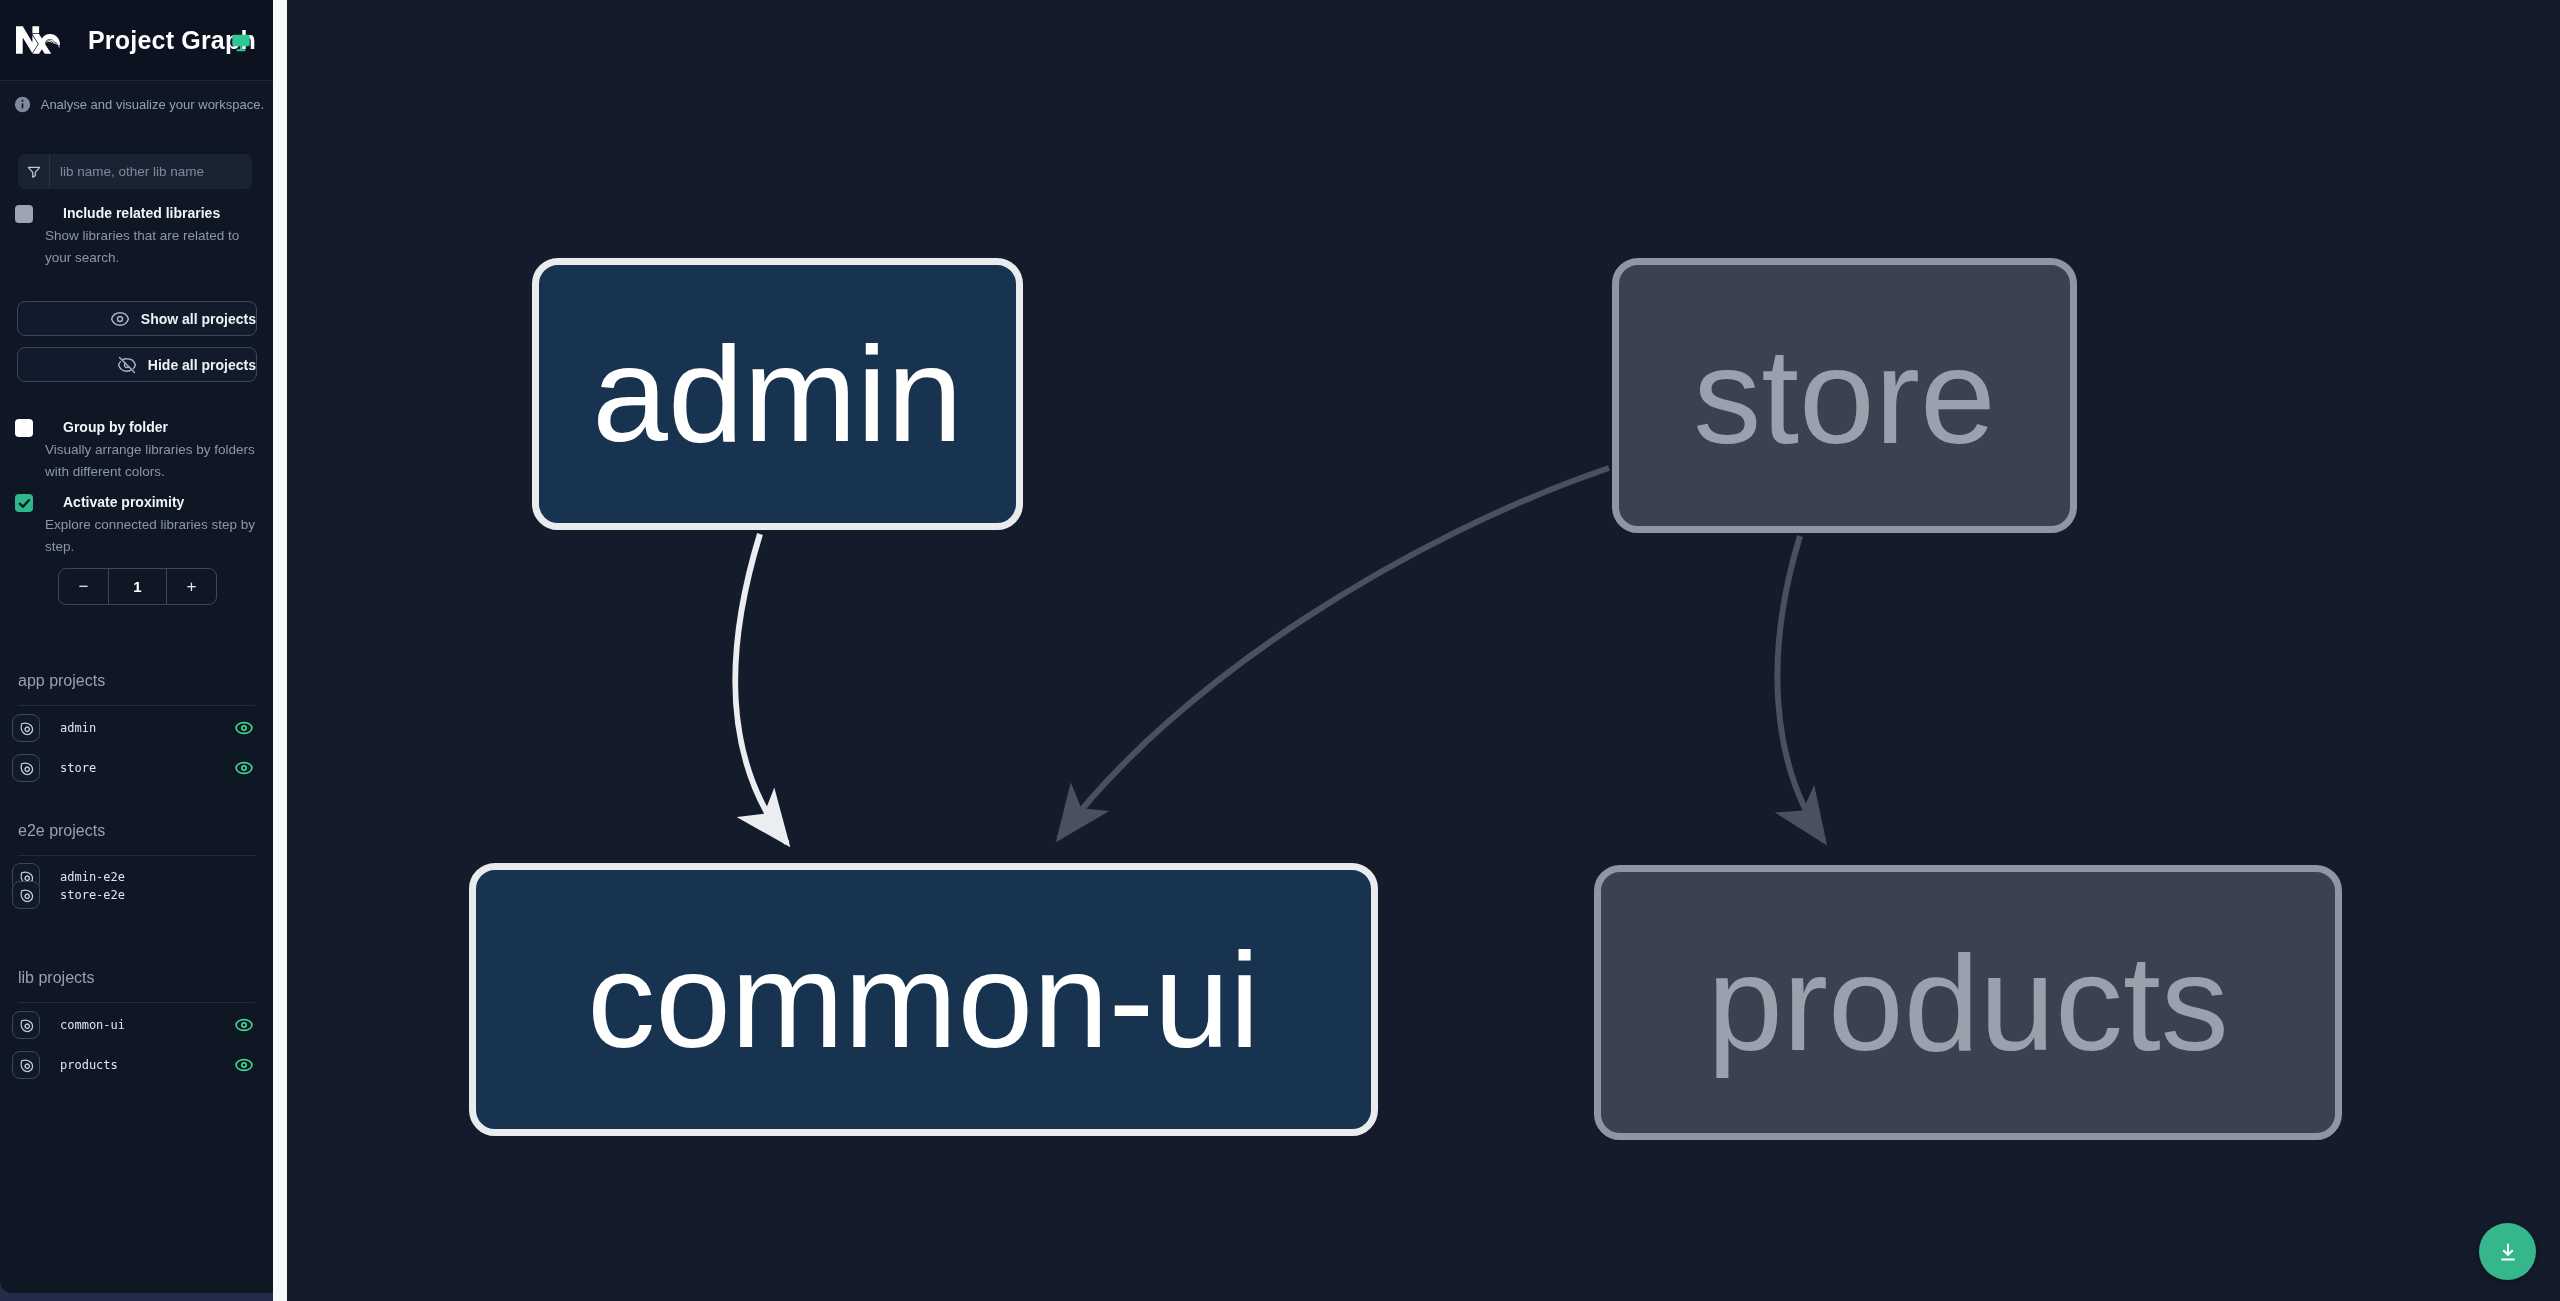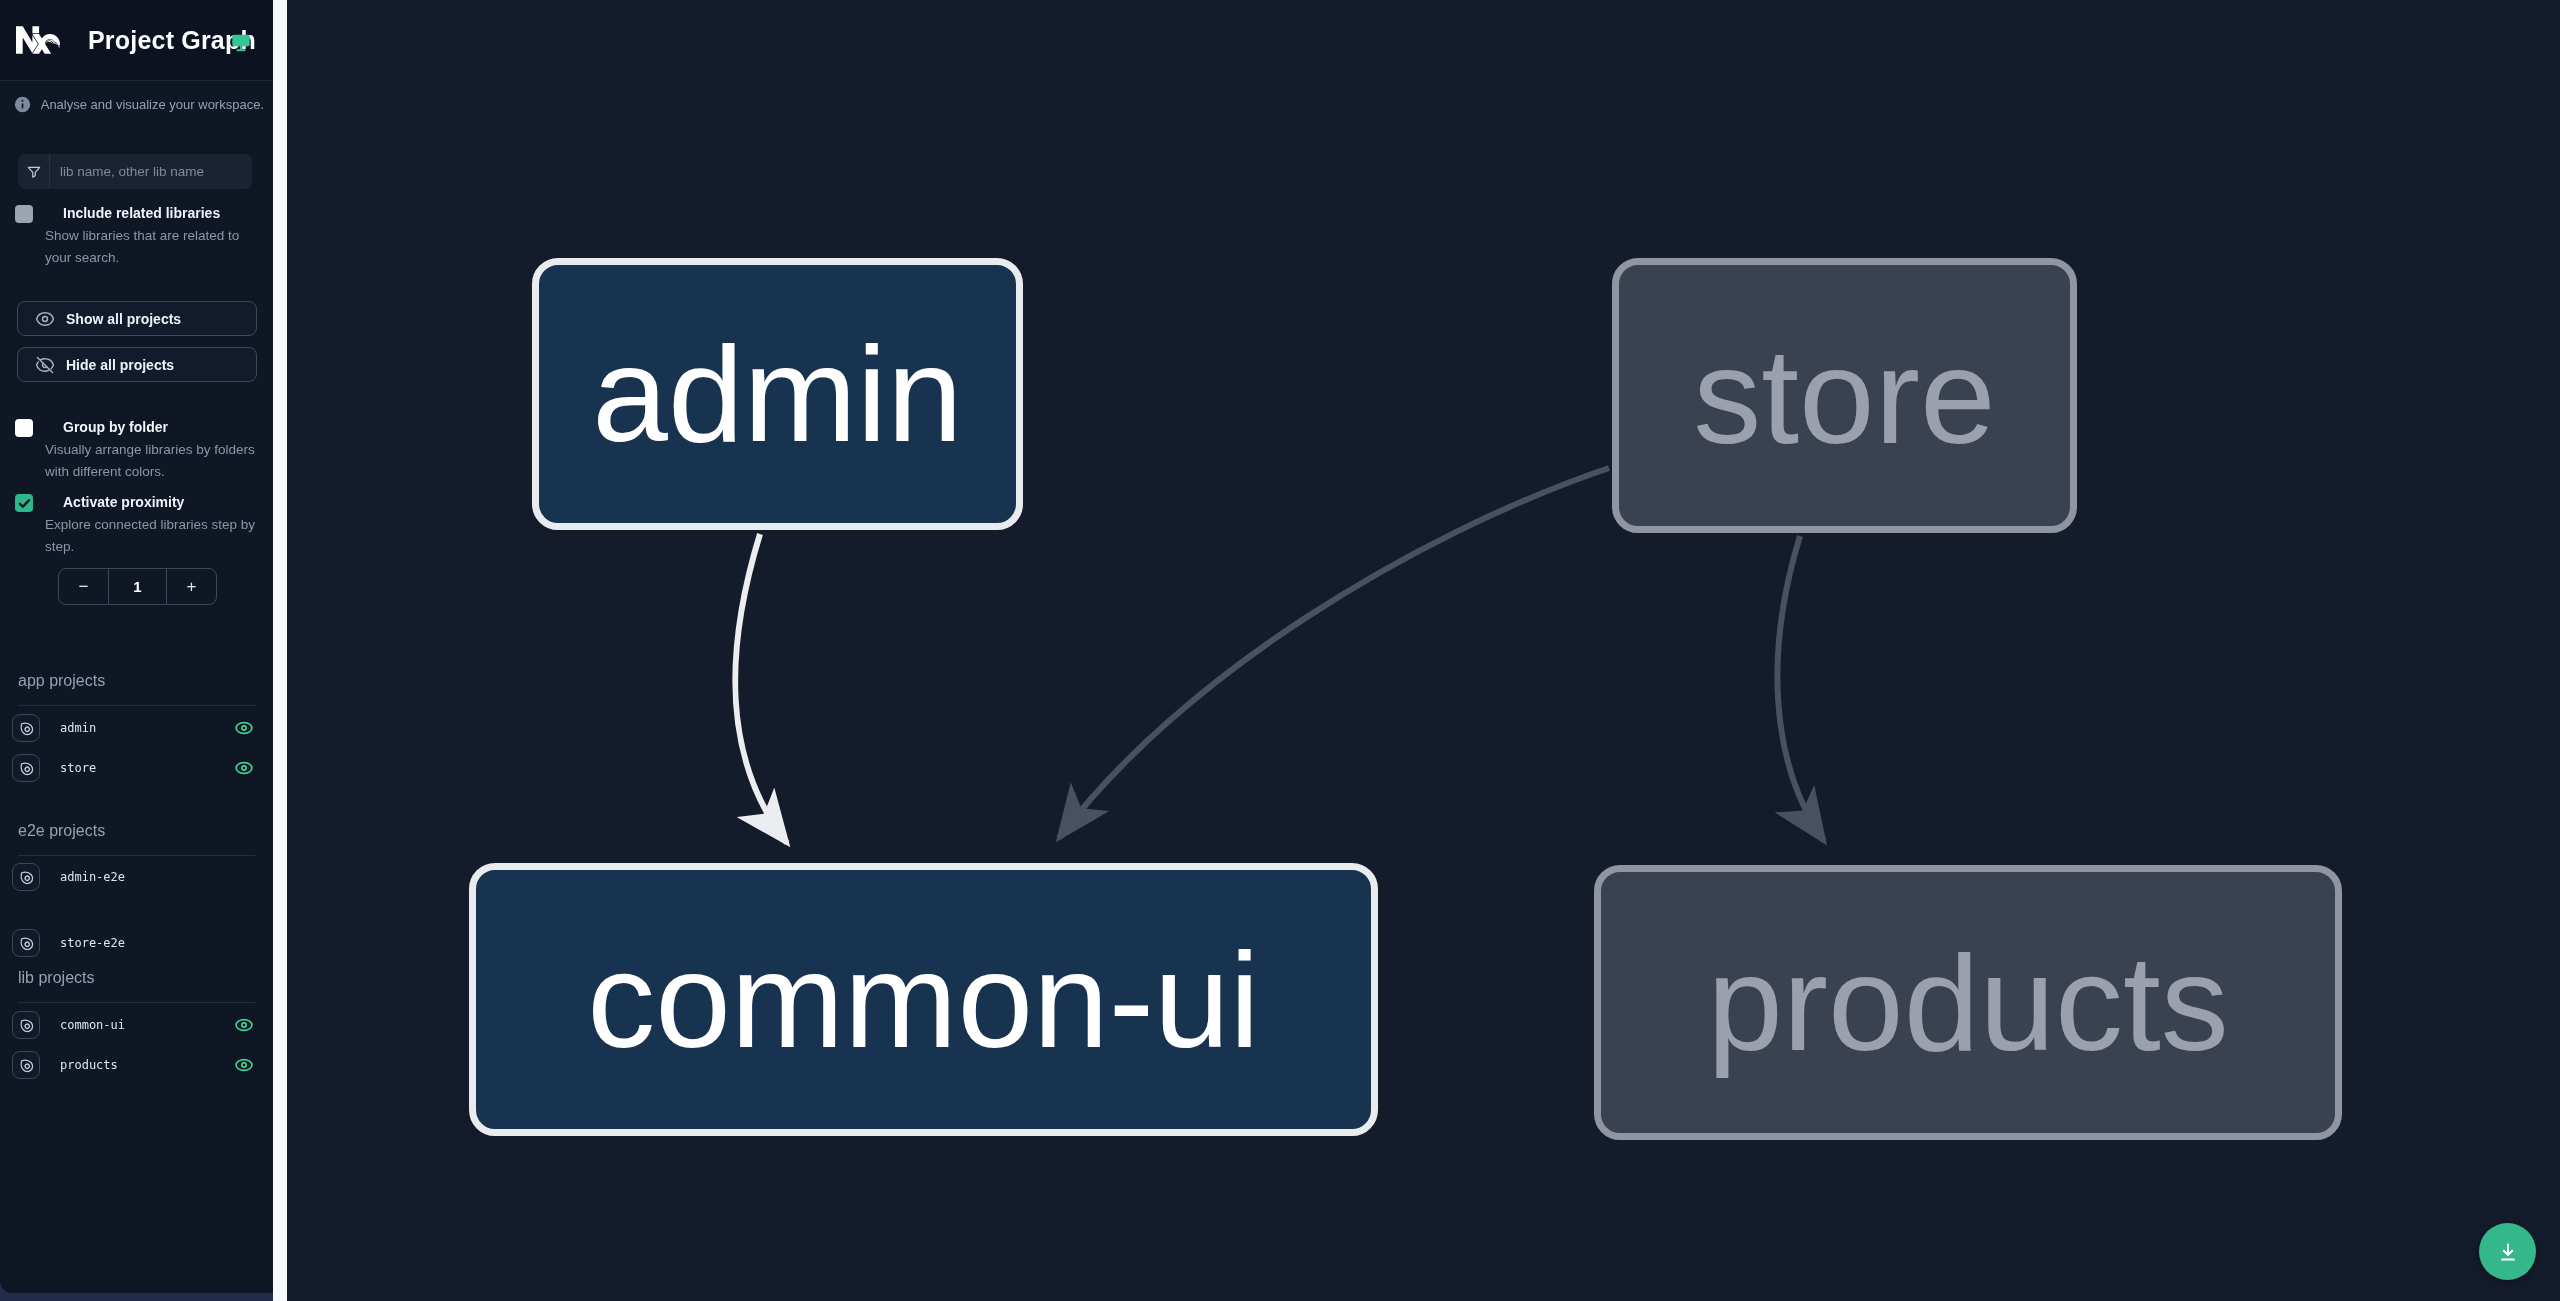--- a/index.html
+++ b/index.html
@@ -31,21 +31,21 @@
   .opt { position:absolute; left:15px; width:246px; }
   .opt .box { position:absolute; left:0; top:2px; width:18px; height:18px; border-radius:4px; }
   .box-gray { background:#9ca4b1; }
   .box-white { background:#ffffff; }
   .box-green { background:#2eb88a; display:flex; align-items:center; justify-content:center; }
   .opt .lbl { margin-left:48px; color:#f1f5f9; font-size:14px; font-weight:700; line-height:20px; }
   .opt .dsc { margin-left:30px; margin-top:2px; width:216px; color:#8b96a9; font-size:13.5px; line-height:22px; }
 
   .side-btn { position:absolute; left:17px; width:240px; height:35px; background:#121b2b;
               border:1px solid #3c4757; border-radius:8px; display:flex; align-items:center;
-              gap:11px; padding-left:17px; cursor:pointer; }
+              gap:11px; padding-left:26px; cursor:pointer;justify-content:flex-end; }
   .side-btn span { color:#eef2f7; font-size:14px; font-weight:700; }
   .side-btn svg { width:20px; height:20px; flex:none; }
 
   .stepper { position:absolute; left:58px; top:568px; width:159px; height:37px;
              border:1px solid #3c4757; border-radius:8px; display:flex; overflow:hidden; }
   .step-btn { width:49px; display:flex; align-items:center; justify-content:center;
               color:#e5eaf2; font-size:17px; cursor:pointer; background:transparent; border:none;
               font-family:"Liberation Sans",sans-serif; }
   .step-val { flex:1; display:flex; align-items:center; justify-content:center; color:#ffffff;
               font-size:15px; font-weight:700; border-left:1px solid #3c4757; border-right:1px solid #3c4757; }
@@ -205,21 +205,21 @@
     <div class="proj-row" style="top:863px;">
       <div class="proj-ic-btn">
         <svg width="17" height="17" viewBox="0 0 24 24" fill="none" stroke="#c3cbd9" stroke-width="1.8" transform="rotate(135)">
           <path d="M15 10.5a3 3 0 11-6 0 3 3 0 016 0z"></path>
           <path d="M19.5 10.5c0 7.1-7.5 11-7.5 11s-7.5-3.9-7.5-11a7.5 7.5 0 1115 0z"></path>
         </svg>
       </div>
       <span class="proj-name">admin-e2e</span>
     </div>
 
-    <div class="proj-row" style="top:929px;">
+    <div class="proj-row" style="top:881px;">
       <div class="proj-ic-btn">
         <svg width="17" height="17" viewBox="0 0 24 24" fill="none" stroke="#c3cbd9" stroke-width="1.8" transform="rotate(135)">
           <path d="M15 10.5a3 3 0 11-6 0 3 3 0 016 0z"></path>
           <path d="M19.5 10.5c0 7.1-7.5 11-7.5 11s-7.5-3.9-7.5-11a7.5 7.5 0 1115 0z"></path>
         </svg>
       </div>
       <span class="proj-name">store-e2e</span>
     </div>
 
     <div class="sec-head" style="top:969px;">lib projects</div>

